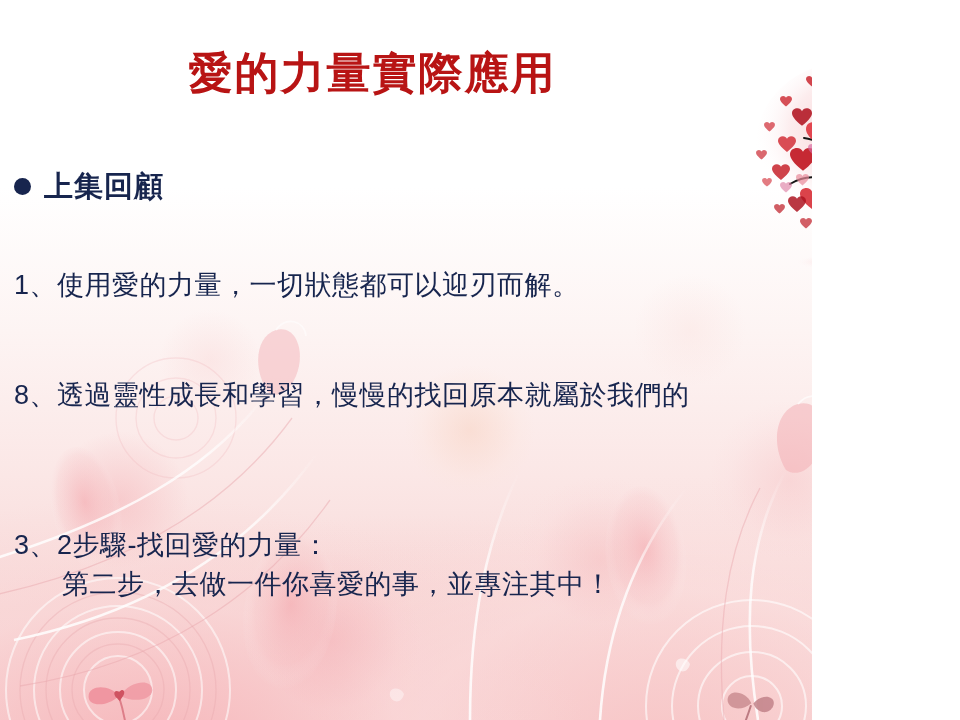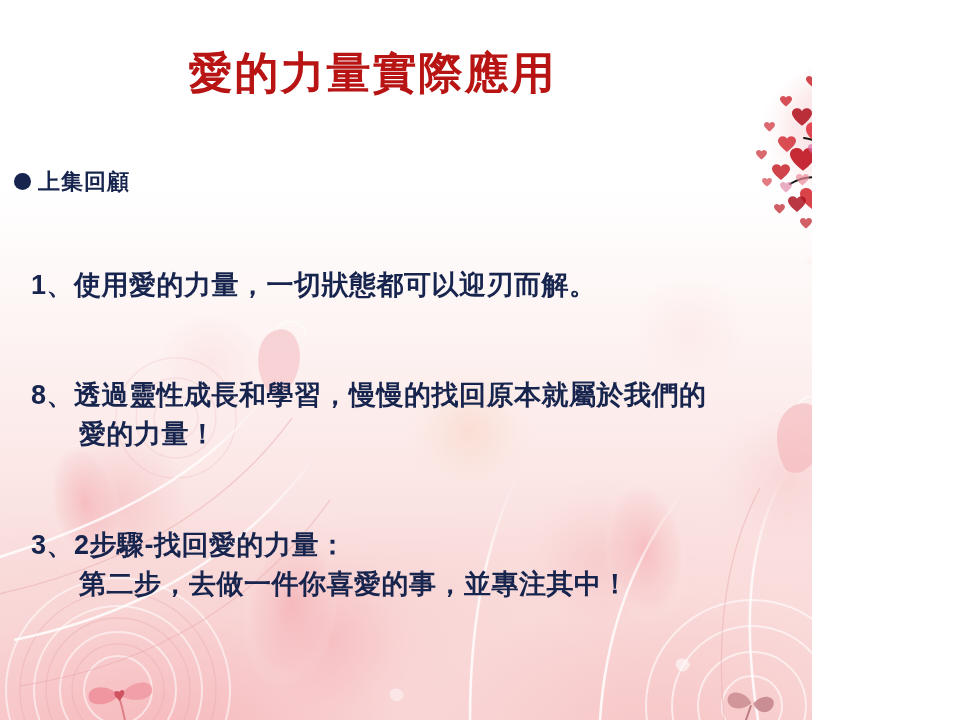--- a/index.html
+++ b/index.html
@@ -77,45 +77,44 @@
 
   .body-block {
     position: absolute;
     left: 14px;
     top: 168px;
     width: 860px;
     color: #17254e;
   }
 
   .lead {
-    font-size: 22px;
+    font-size: 29px;
     font-weight: bold;
     line-height: 1.25;
     letter-spacing: 1px;
     display: flex;
     align-items: center;
-    gap: 3px;
+    gap: 9px;
   }
   .lead .dot {
     display: inline-block;
     width: 17px;
     height: 17px;
     border-radius: 50%;
     background: #17254e;
     flex: 0 0 auto;
     margin-right: 4px;
   }
 
   .item {
     font-size: 27px;
-    font-weight: bold;
+    font-weight: normal;
     line-height: 1.45;
     letter-spacing: 0.5px;
     color: #17254e;
-    margin-left: 17px;
   }
   .item-1 { position: absolute; left: 0; top: 98px; }
   .item-2 { position: absolute; left: 0; top: 208px; }
   .item-3 { position: absolute; left: 0; top: 358px; }
 
   .sub { padding-left: 48px; }
   .sub2 { padding-left: 48px; text-align: center; }
 </style>
 </head>
 <body>
@@ -327,21 +326,20 @@
       <span class="dot"></span>
       <span>上集回顧</span>
     </div>
 
     <div class="item item-1">
       <div>1、使用愛的力量，一切狀態都可以迎刃而解。</div>
     </div>
 
     <div class="item item-2">
       <div>8、透過靈性成長和學習，慢慢的找回原本就屬於我們的</div>
-      <div class="sub">愛的力量！</div>
     </div>
 
     <div class="item item-3">
       <div>3、2步驟-找回愛的力量：</div>
       <div class="sub2">第二步，去做一件你喜愛的事，並專注其中！</div>
     </div>
 
   </div>
 </div>
 

